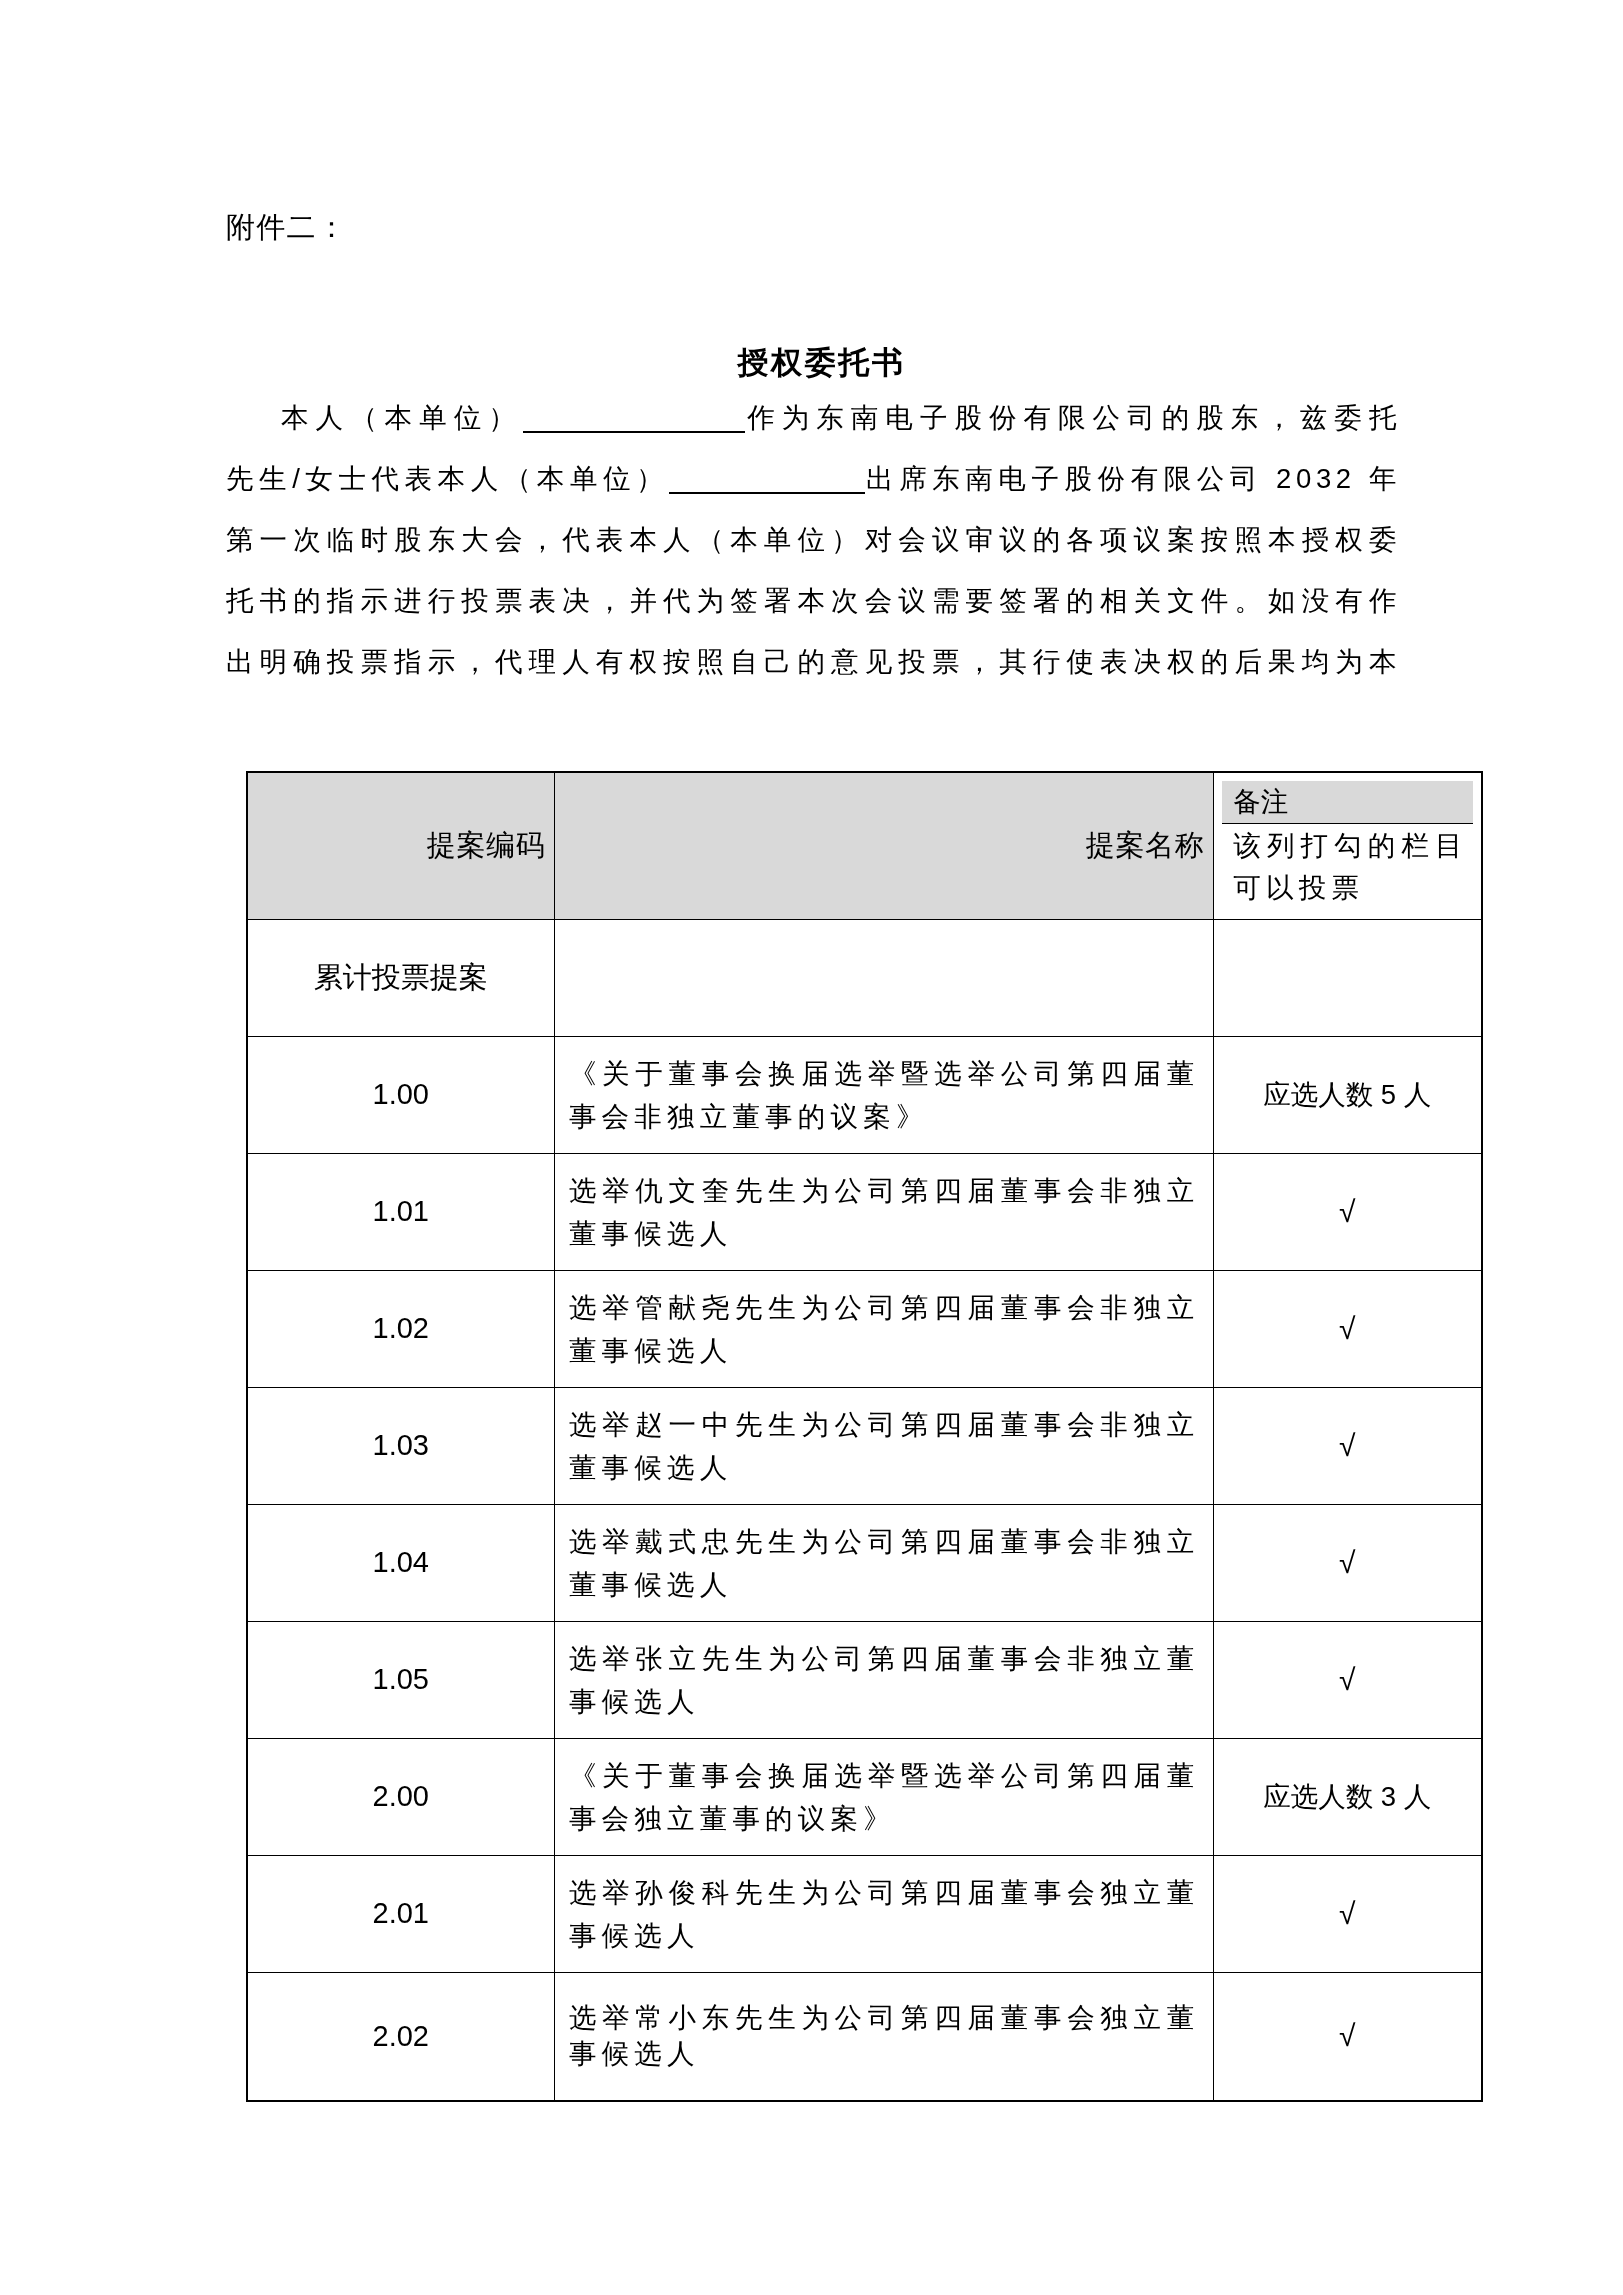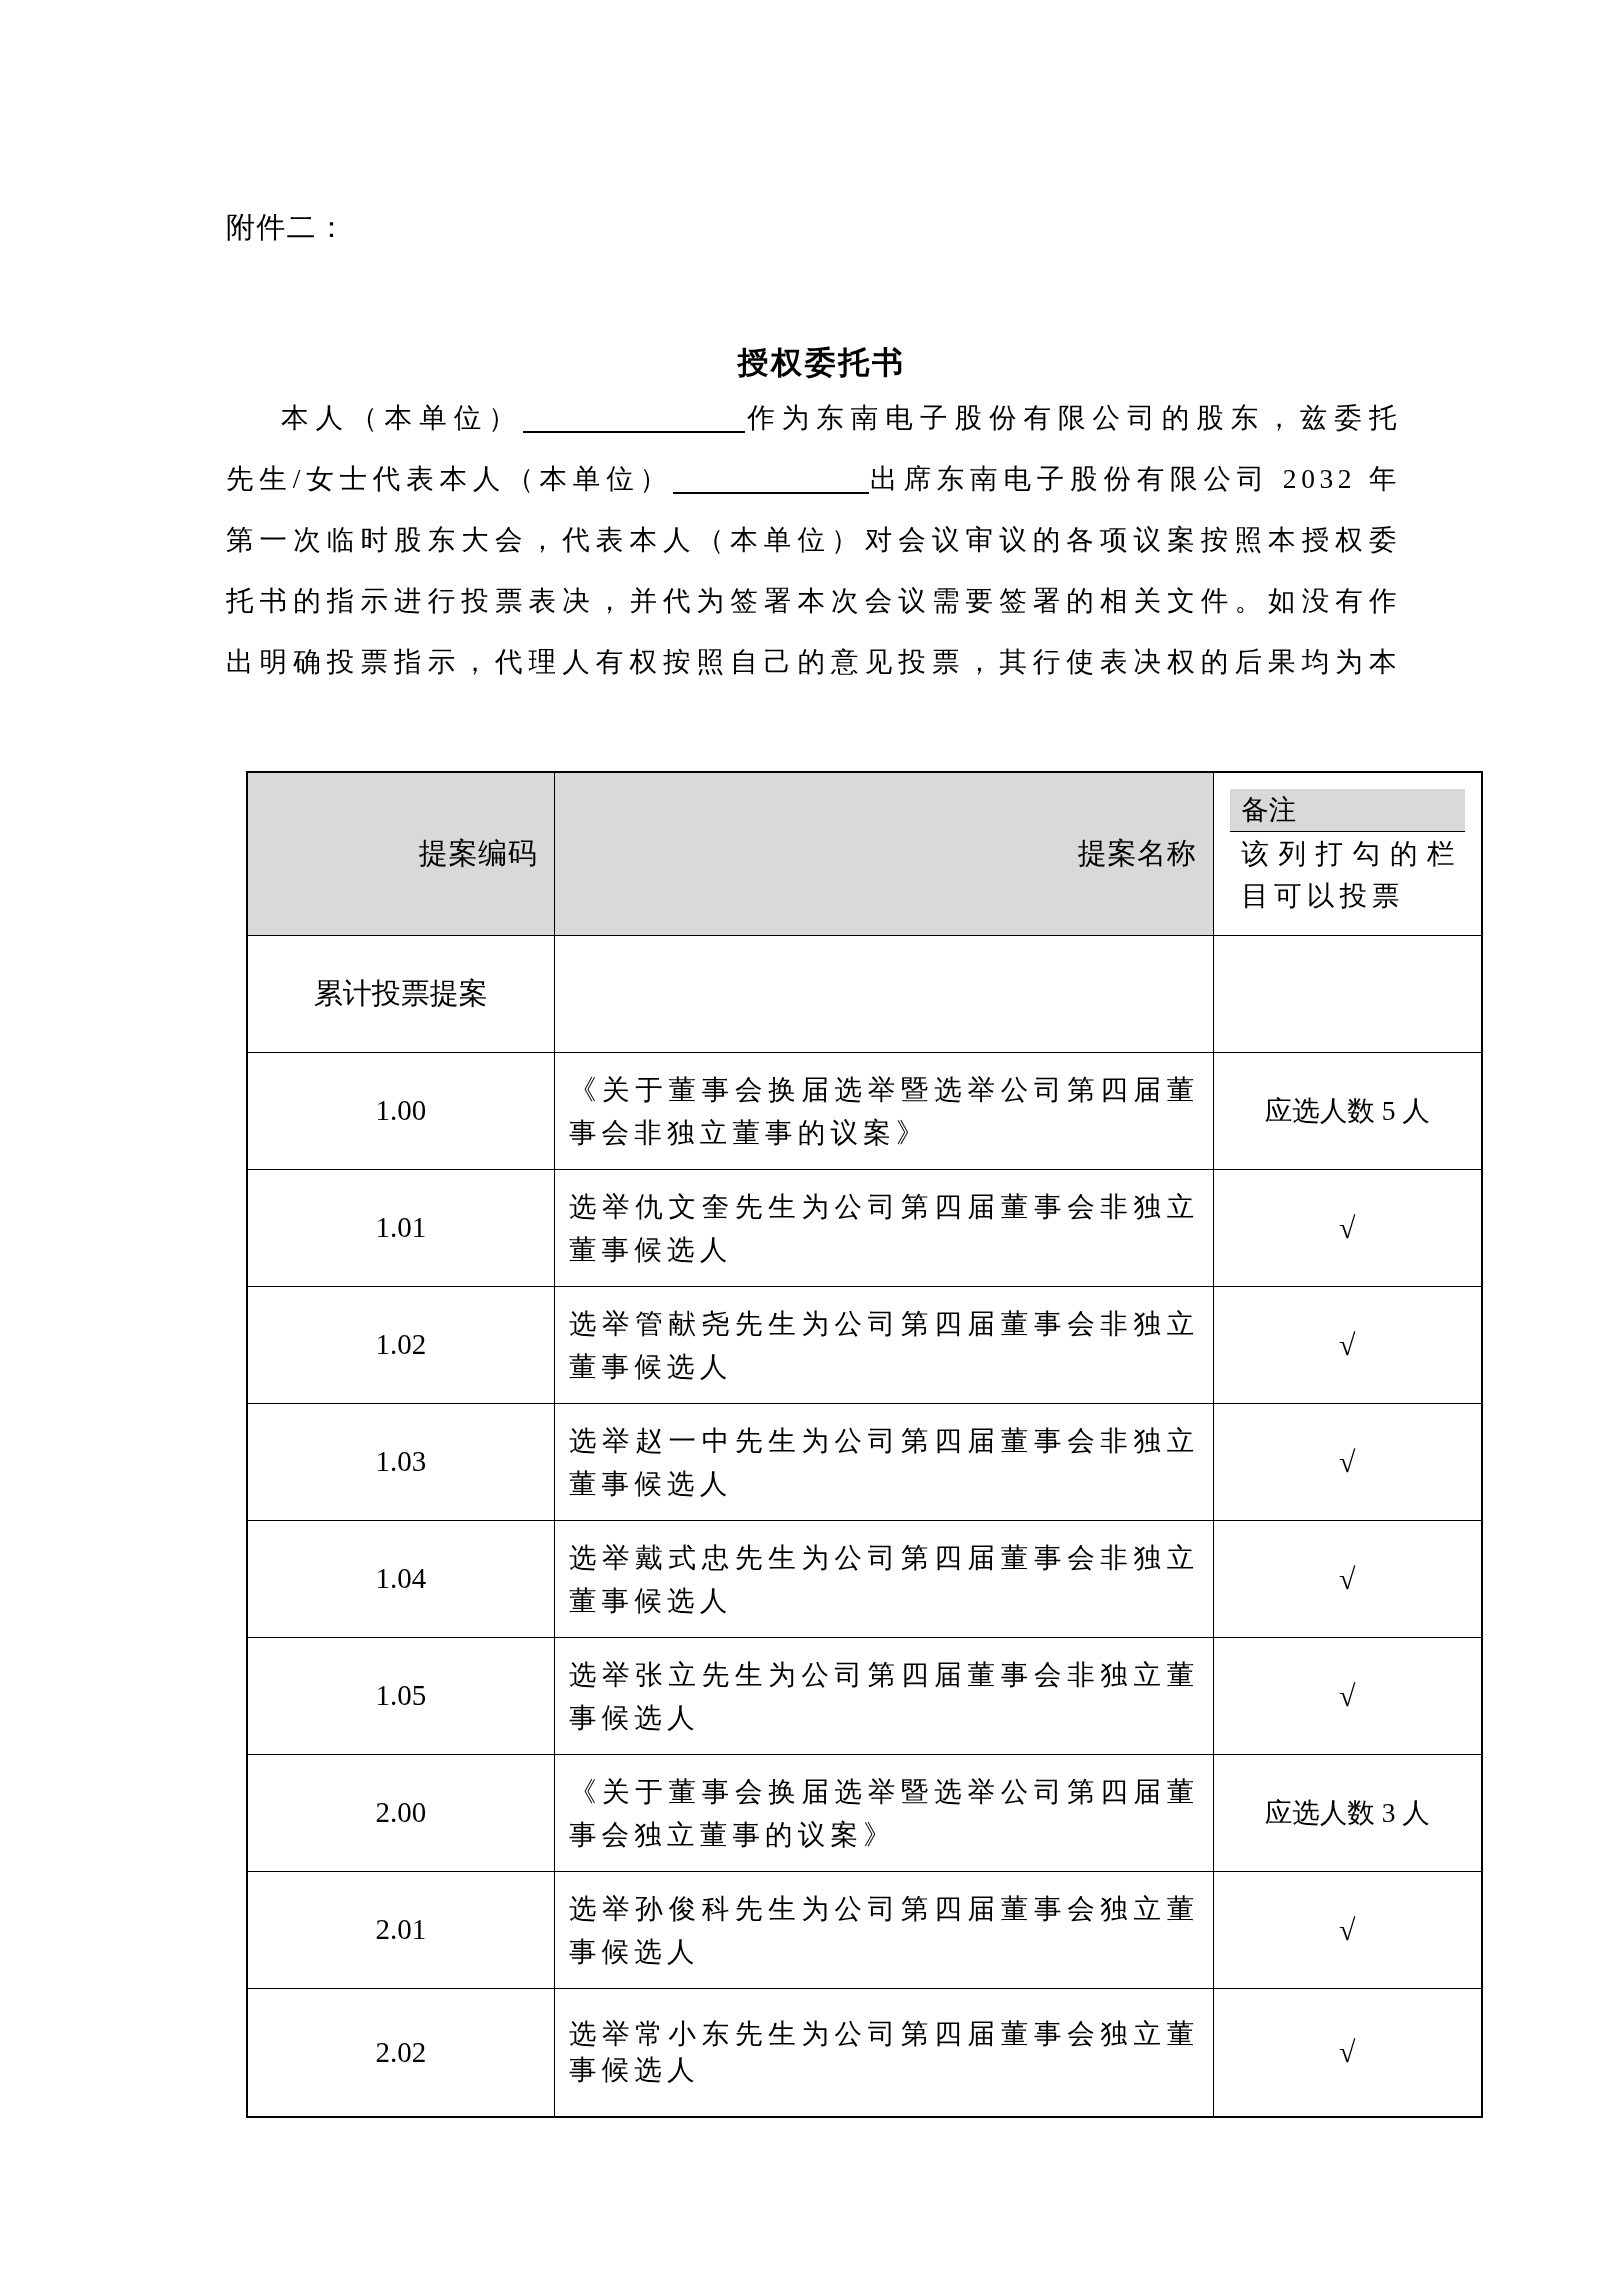--- a/index.html
+++ b/index.html
@@ -1,21 +1,21 @@
 <!DOCTYPE html>
 <html lang="zh" style="font-size:10.5px"><head>
 <meta charset="utf-8">
 <style>
   html,body{margin:0;padding:0;background:#888;}
   .page{
     position:relative;
     width:1623px;height:2295px;
     margin:0 auto;
     background:#ffffff;
-    font-family:Liberation Serif, serif;
+    font-family:Liberation Sans, sans-serif;
     color:#000;
   }
   .attachment{
     position:absolute;left:226px;top:208px;
     font-size:29px;letter-spacing:1.3px;
   }
   .title{
     position:absolute;left:226px;top:334px;width:1175px;
     margin:8px;text-align:center;
     font-size:31px;font-weight:bold;letter-spacing:2.6px;
@@ -35,21 +35,21 @@
   .blank.b1{width:222px;}
   .blank.b2{width:196px;}
   table.proposals{
     position:absolute;left:246px;top:771px;
     width:1235px;border-collapse:collapse;table-layout:fixed;
     border:2px solid #000;
     font-size:27.5px;
   }
   .proposals th,.proposals td{
     border:1.3px solid #000;
-    padding:16px;
+    padding:8px;
     vertical-align:middle;
     font-weight:normal;
   }
   tr.header-row{height:130px;}
   .th-code,.th-name{
     background:#d9d9d9;
     font-weight:bold;font-size:29px;
     text-align:right;letter-spacing:0.7px;
   }
   .th-remark{background:#ffffff;vertical-align:top;}

